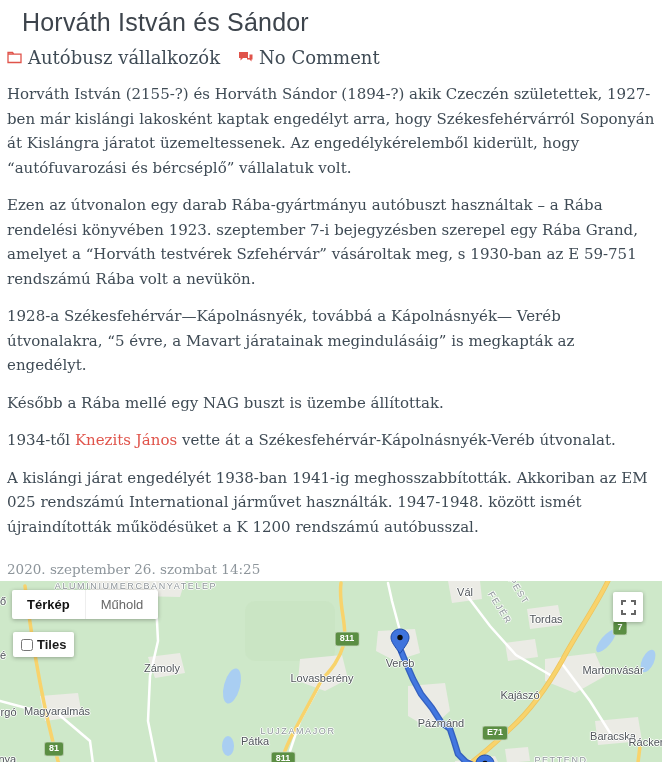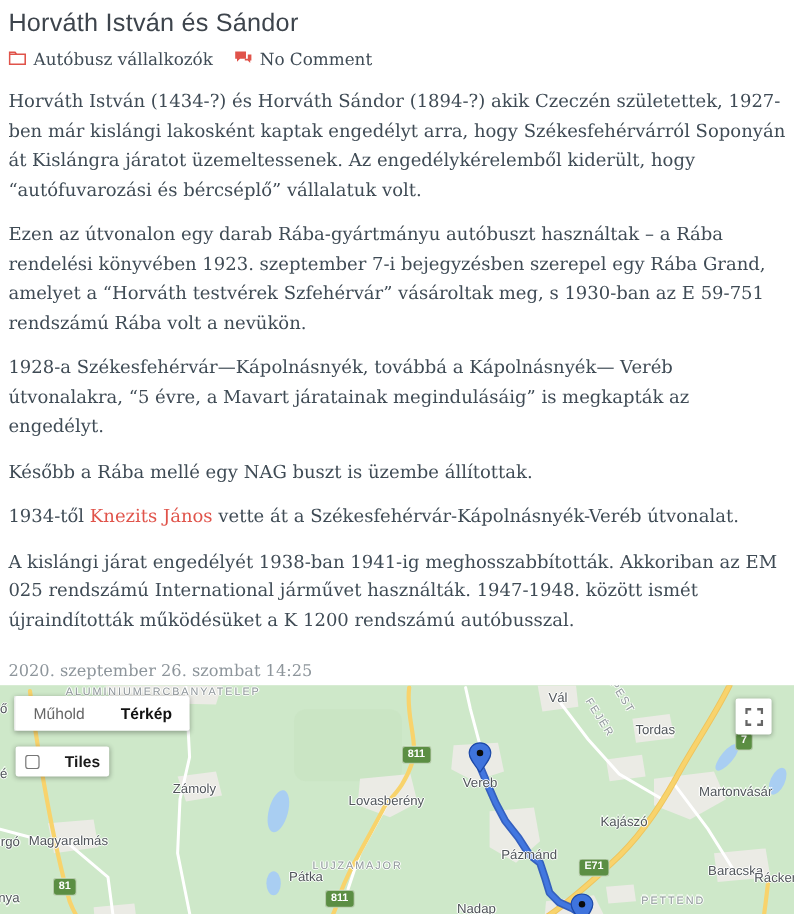--- a/index.html
+++ b/index.html
@@ -1,39 +1,39 @@
 <!DOCTYPE html>
 <html><head>
 <meta charset="utf-8">
 <style>
   html,body{margin:0;padding:0;background:#fff;}
   body{width:662px;height:762px;overflow:hidden;font-family:"DejaVu Serif",serif;color:#3f4b55;}
   .page{padding:2px 7px 0 7px;}
-  h1.title{font-family:"Liberation Sans",sans-serif;font-weight:400;font-size:21px;color:#3d444c;margin:6px 0 10px 0;letter-spacing:.2px;}
-  .meta{display:flex;gap:6px;font-size:14px;color:#3f4b55;margin:0 0 14px 0;}
+  h1.title{font-family:"Liberation Sans",sans-serif;font-weight:400;font-size:25px;color:#3d444c;margin:6px 0 10px 15px;letter-spacing:.2px;}
+  .meta{display:flex;align-items:center;gap:6px;font-size:18px;color:#3f4b55;margin:0 0 14px 0;}
   .meta .ic{display:inline-flex;width:15px;height:13px;}
   .meta a{color:#3f4b55;text-decoration:none;}
   .meta .gap{width:6px;}
   .body p{font-size:15px;line-height:24.5px;margin:0 0 13px 0;}
   .red-link{color:#e0534a;text-decoration:none;cursor:pointer;}
   .date{font-size:13.5px;color:#8d959b;margin:22px 0 4px 0;}
   
   .map{position:relative;width:662px;height:382px;margin:0 -7px;overflow:hidden;background:#cee8c9;font-family:"Liberation Sans",sans-serif;}
   .map svg.base{position:absolute;left:0;top:0;}
   .mlbl{position:absolute;transform:translate(-50%,-50%);white-space:nowrap;font-size:11px;color:#50555a;
         text-shadow:1px 0 0 rgba(255,255,255,.9),-1px 0 0 rgba(255,255,255,.9),0 1px 0 rgba(255,255,255,.9),0 -1px 0 rgba(255,255,255,.9);}
   .mlbl.area{font-size:9px;letter-spacing:1.6px;color:#8f969b;font-weight:500;}
   .mbadge{position:absolute;transform:translate(-50%,-50%);background:#5b8e43;color:#fff;font-size:9px;font-weight:bold;
           padding:1px 4px 2px 4px;border-radius:3px;border:1px solid rgba(255,255,255,.55);line-height:1.1;}
   .gm-card{position:absolute;background:#fff;box-shadow:0 1px 4px rgba(0,0,0,.3);border-radius:2px;}
   .gm-tabs{left:12px;top:9px;display:flex;align-items:center;height:29px;}
   .gm-tabs .tab{padding:0 15px;font-size:13px;line-height:29px;cursor:pointer;}
   .gm-tabs .tab.sel{font-weight:bold;color:#111;}
   .gm-tabs .tab.unsel{color:#666;border-left:1px solid #eee;}
-  .tiles-card{left:13px;top:51px;padding:5px 8px;display:flex;align-items:center;gap:21px;font-size:13px;font-weight:600;color:#1a1a1a;}
+  .tiles-card{left:13px;top:51px;padding:5px 8px;display:flex;align-items:center;gap:4px;font-size:13px;font-weight:600;color:#1a1a1a;}
   .tiles-card input{width:12px;height:12px;margin:0;}
   .fs-btn{right:19px;top:11px;width:30px;height:30px;display:flex;align-items:center;justify-content:center;cursor:pointer;}
 </style>
 </head>
 <body>
 
 <div class="page">
   <h1 class="title">Horváth István és Sándor</h1>
 
   <div class="meta">
@@ -47,21 +47,21 @@
     <span class="ic">
       <svg width="15" height="13" viewBox="0 0 15 13">
           <path d="M1 1 h9 v6 h-5 l-2.5 2.5 v-2.5 h-1.5 z" fill="#e0534a"></path>
           <path d="M11.5 3.5 h3 v5 h-1 v2 l-2-2 h-2.5 v-1.5 h2.5 z" fill="#e0534a"></path>
         </svg>
     </span>
     <a>No Comment</a>
   </div>
 
   <div class="body">
-      <p><span>Horváth István (1434-?) és Horváth Sándor (1894-?) akik Czeczén születettek, 1927-ben már kislángi lakosként kaptak engedélyt arra, hogy Székesfehérvárról Soponyán át Kislángra járatot üzemeltessenek. Az engedélykérelemből kiderült, hogy “autófuvarozási és bércséplő” vállalatuk volt.</span></p>
+      <p><span>Horváth István (2155-?) és Horváth Sándor (1894-?) akik Czeczén születettek, 1927-ben már kislángi lakosként kaptak engedélyt arra, hogy Székesfehérvárról Soponyán át Kislángra járatot üzemeltessenek. Az engedélykérelemből kiderült, hogy “autófuvarozási és bércséplő” vállalatuk volt.</span></p>
       <p><span>Ezen az útvonalon egy darab Rába-gyártmányu autóbuszt használtak – a Rába rendelési könyvében 1923. szeptember 7-i bejegyzésben szerepel egy Rába Grand, amelyet a “Horváth testvérek Szfehérvár” vásároltak meg, s 1930-ban az E 59-751 rendszámú Rába volt a nevükön.</span></p>
       <p><span>1928-a Székesfehérvár—Kápolnásnyék, továbbá a Kápolnásnyék— Veréb útvonalakra, “5 évre, a Mavart járatainak megindulásáig” is megkapták az engedélyt.</span></p>
       <p><span>Később a Rába mellé egy NAG buszt is üzembe állítottak.</span></p>
       <p><span>1934-től </span><a class="red-link">Knezits János</a><span> vette át a Székesfehérvár-Kápolnásnyék-Veréb útvonalat.</span></p>
       <p><span>A kislángi járat engedélyét 1938-ban 1941-ig meghosszabbították. Akkoriban az EM 025 rendszámú International járművet használták. 1947-1948. között ismét újraindították működésüket a K 1200 rendszámú autóbusszal.</span></p>
     </div>
 
   <div class="date">2020. szeptember 26. szombat 14:25</div>
 
   <div class="map">
@@ -185,22 +185,22 @@
       </div>
     <div id="map-badges">
         <div class="mbadge " style="left: 347px; top: 58px;">811</div>
         <div class="mbadge " style="left: 283px; top: 178px;">811</div>
         <div class="mbadge " style="left: 54px; top: 168px;">81</div>
         <div class="mbadge " style="left: 620px; top: 47px;">7</div>
         <div class="mbadge " style="left: 495px; top: 152px;">E71</div>
       </div>
 
     <div class="gm-card gm-tabs">
+      <span class="tab sel">Térkép</span>
       <span class="tab unsel">Műhold</span>
-      <span class="tab sel">Térkép</span>
     </div>
 
     <div class="gm-card tiles-card">
       <input type="checkbox" style="">
       <span>Tiles</span>
     </div>
 
     <div class="gm-card fs-btn">
       <svg width="15" height="15" viewBox="0 0 15 15">
         <path d="M1 5 V1 H5 M10 1 H14 V5 M14 10 V14 H10 M5 14 H1 V10" fill="none" stroke="#666" stroke-width="2"></path>

